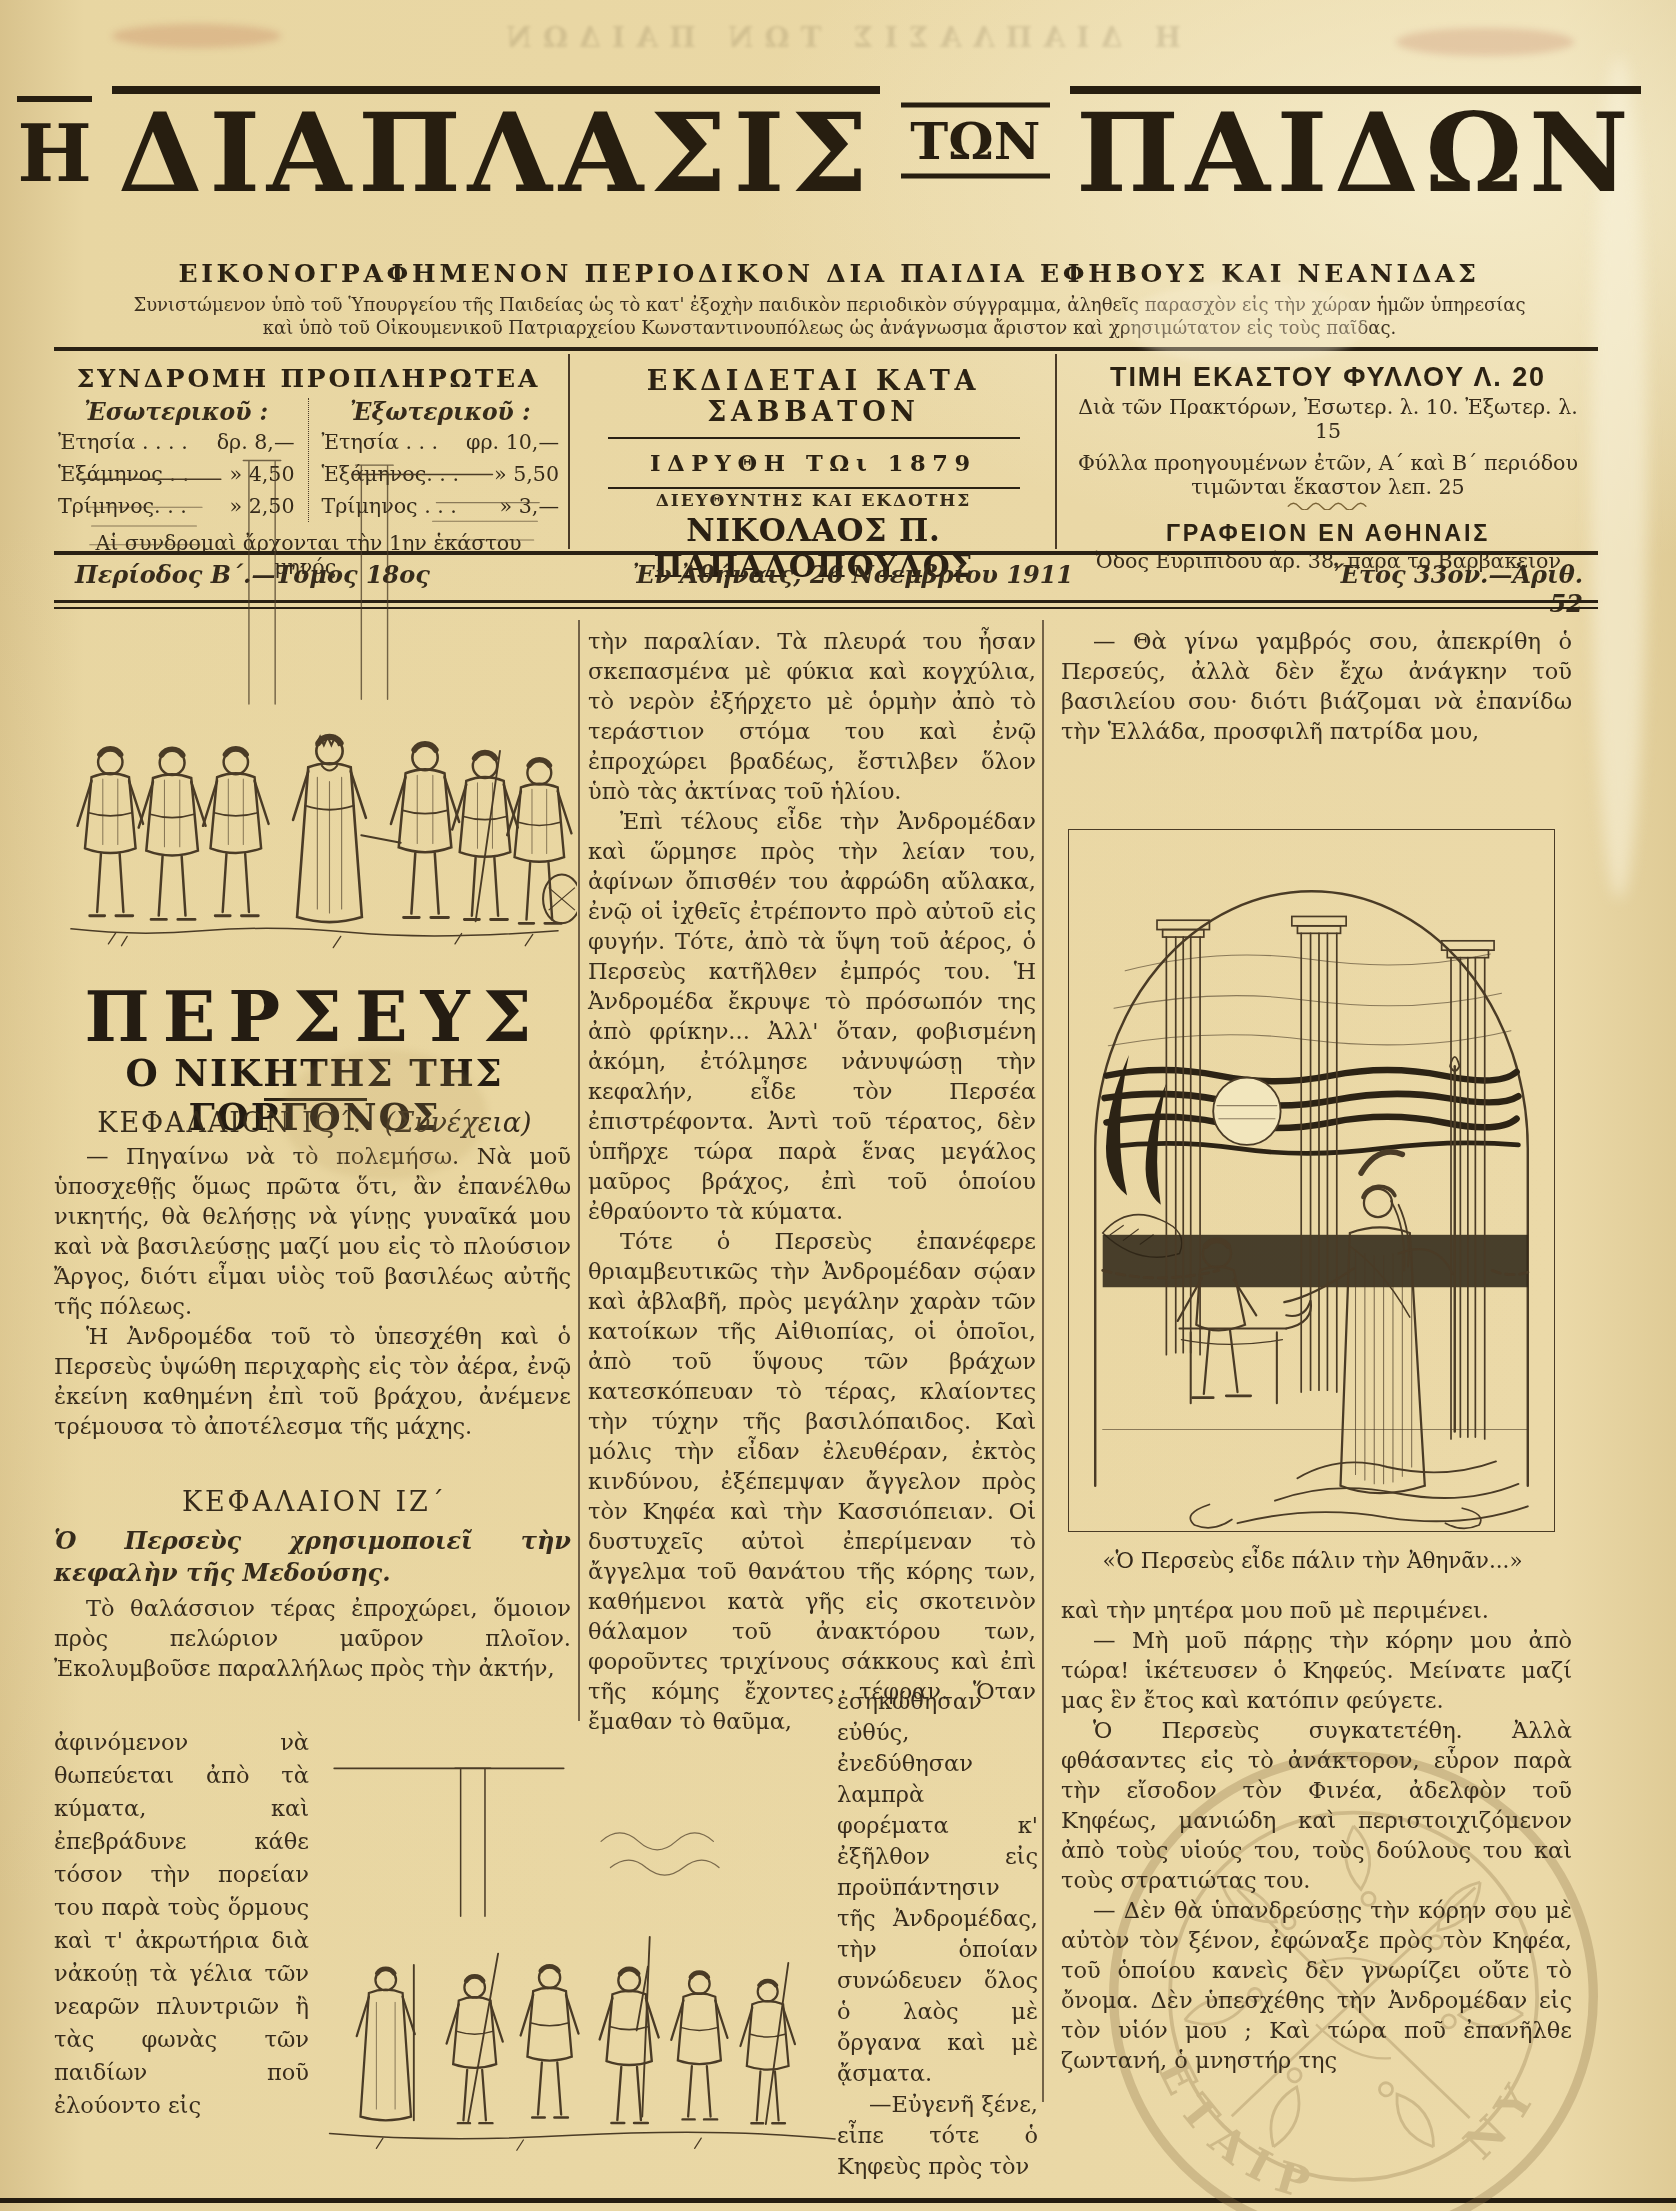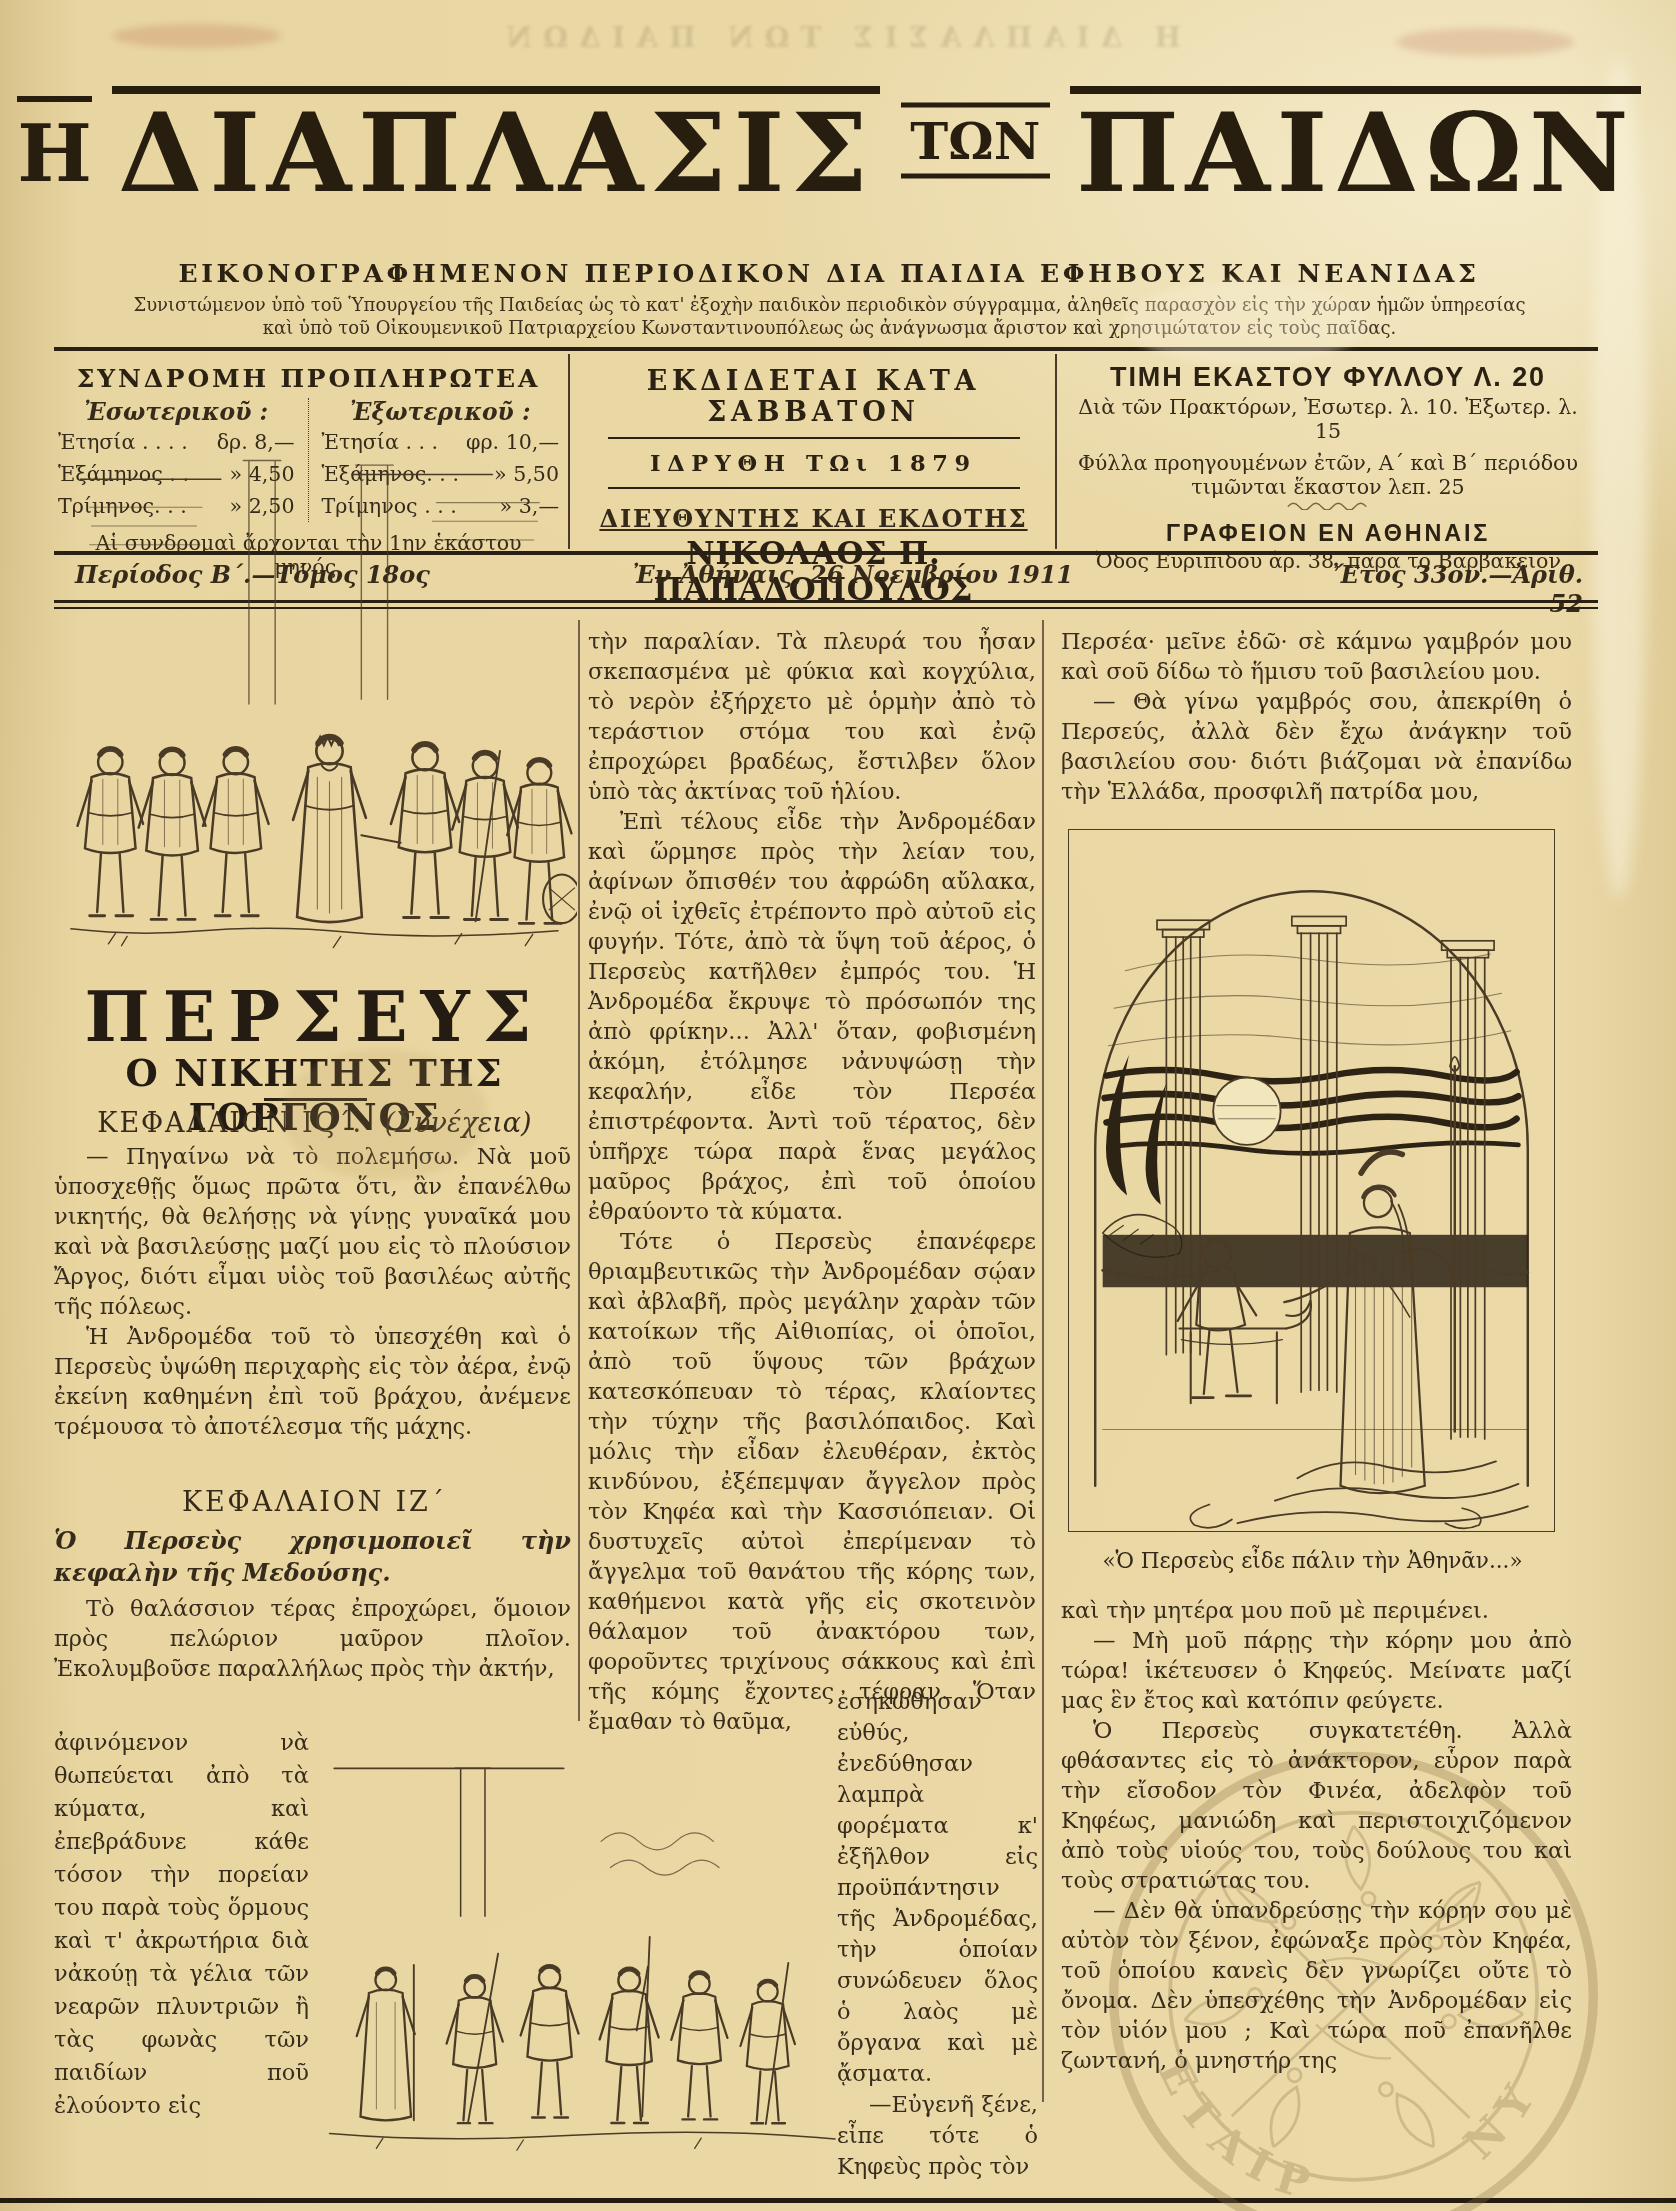--- a/index.html
+++ b/index.html
@@ -94,21 +94,21 @@
     <div style="font-size:20.6px;text-align:center;margin-top:9px;">Αἱ συνδρομαὶ ἄρχονται τὴν 1ην ἑκάστου μηνός.</div>
   </div>
 
   <div class="abs vrule" style="left:568px;top:354px;height:195px;"></div>
 
   <div class="abs" style="left:577px;top:356px;width:473px;text-align:center;">
     <div class="boxhead" style="font-size:27px;letter-spacing:4.7px;margin-top:9.4px;">ΕΚΔΙΔΕΤΑΙ ΚΑΤΑ ΣΑΒΒΑΤΟΝ</div>
     <div class="rule" style="width:412px;height:1.9px;margin:9.4px auto 0;"></div>
     <div class="boxhead" style="font-size:22.5px;letter-spacing:6.6px;margin-top:11.2px;">ΙΔΡΥΘΗ ΤΩι 1879</div>
     <div class="rule" style="width:412px;height:1.9px;margin:11.2px auto 0;"></div>
-    <div style="font-size:24px;letter-spacing:1.9px;font-weight:bold;margin-top:15px;color:#352a19;text-decoration:underline;">ΔΙΕΥΘΥΝΤΗΣ ΚΑΙ ΕΚΔΟΤΗΣ</div>
+    <div style="font-size:17px;letter-spacing:1.9px;font-weight:bold;margin-top:1px;color:#352a19;">ΔΙΕΥΘΥΝΤΗΣ ΚΑΙ ΕΚΔΟΤΗΣ</div>
     <div style="font-size:31px;font-weight:bold;letter-spacing:0.9px;margin-top:1.9px;color:#2a2013;">ΝΙΚΟΛΑΟΣ Π. ΠΑΠΑΔΟΠΟΥΛΟΣ</div>
   </div>
 
   <div class="abs vrule" style="left:1055px;top:354px;height:195px;"></div>
 
   <div class="abs" style="left:1064px;top:356px;width:528px;text-align:center;">
     <div class="sans" style="font-size:27px;font-weight:bold;letter-spacing:1.9px;margin-top:5.6px;color:#2c2213;">ΤΙΜΗ ΕΚΑΣΤΟΥ ΦΥΛΛΟΥ Λ. 20</div>
     <div style="font-size:20.6px;margin-top:2.8px;">Διὰ τῶν Πρακτόρων, Ἐσωτερ. λ. 10. Ἐξωτερ. λ. 15</div>
     <div style="font-size:20.6px;margin-top:7.5px;">Φύλλα προηγουμένων ἐτῶν, Α΄ καὶ Β΄ περιόδου</div>
     <div style="font-size:20.6px;">τιμῶνται ἕκαστον λεπ. 25</div>
@@ -250,21 +250,20 @@
     <p class="cont">τὴν παραλίαν. Τὰ πλευρά του ἦσαν σκεπασμένα μὲ φύκια καὶ κογχύλια, τὸ νερὸν ἐξήρχετο μὲ ὁρμὴν ἀπὸ τὸ τεράστιον στόμα του καὶ ἐνῷ ἐπροχώρει βραδέως, ἔστιλβεν ὅλον ὑπὸ τὰς ἀκτίνας τοῦ ἡλίου.</p>
     <p class="ind">Ἐπὶ τέλους εἶδε τὴν Ἀνδρομέδαν καὶ ὥρμησε πρὸς τὴν λείαν του, ἀφίνων ὄπισθέν του ἀφρώδη αὔλακα, ἐνῷ οἱ ἰχθεῖς ἐτρέποντο πρὸ αὐτοῦ εἰς φυγήν. Τότε, ἀπὸ τὰ ὕψη τοῦ ἀέρος, ὁ Περσεὺς κατῆλθεν ἐμπρός του. Ἡ Ἀνδρομέδα ἔκρυψε τὸ πρόσωπόν της ἀπὸ φρίκην... Ἀλλ' ὅταν, φοβισμένη ἀκόμη, ἐτόλμησε νἀνυψώσῃ τὴν κεφαλήν, εἶδε τὸν Περσέα ἐπιστρέφοντα. Ἀντὶ τοῦ τέρατος, δὲν ὑπῆρχε τώρα παρὰ ἕνας μεγάλος μαῦρος βράχος, ἐπὶ τοῦ ὁποίου ἐθραύοντο τὰ κύματα.</p>
     <p class="ind">Τότε ὁ Περσεὺς ἐπανέφερε θριαμβευτικῶς τὴν Ἀνδρομέδαν σῴαν καὶ ἀβλαβῆ, πρὸς μεγάλην χαρὰν τῶν κατοίκων τῆς Αἰθιοπίας, οἱ ὁποῖοι, ἀπὸ τοῦ ὕψους τῶν βράχων κατεσκόπευαν τὸ τέρας, κλαίοντες τὴν τύχην τῆς βασιλόπαιδος. Καὶ μόλις τὴν εἶδαν ἐλευθέραν, ἐκτὸς κινδύνου, ἐξέπεμψαν ἄγγελον πρὸς τὸν Κηφέα καὶ τὴν Κασσιόπειαν. Οἱ δυστυχεῖς αὐτοὶ ἐπερίμεναν τὸ ἄγγελμα τοῦ θανάτου τῆς κόρης των, καθήμενοι κατὰ γῆς εἰς σκοτεινὸν θάλαμον τοῦ ἀνακτόρου των, φοροῦντες τριχίνους σάκκους καὶ ἐπὶ τῆς κόμης ἔχοντες τέφραν. Ὅταν ἔμαθαν τὸ θαῦμα,</p>
   </div>
   <div class="abs jt body-txt" style="left:837px;top:1686px;width:201px;line-height:31px;">
     <p class="cont">ἐσηκώθησαν εὐθύς, ἐνεδύθησαν λαμπρὰ φορέματα κ' ἐξῆλθον εἰς προϋπάντησιν τῆς Ἀνδρομέδας, τὴν ὁποίαν συνώδευεν ὅλος ὁ λαὸς μὲ ὄργανα καὶ μὲ ᾄσματα.</p>
     <p class="ind">—Εὐγενῆ ξένε, εἶπε τότε ὁ Κηφεὺς πρὸς τὸν</p>
   </div>
 
   <div class="abs jt body-txt" style="left:1061px;top:626px;width:511px;">
-    <p class="cont">Περσέα· μεῖνε ἐδῶ· σὲ κάμνω γαμβρόν μου καὶ σοῦ δίδω τὸ ἥμισυ τοῦ βασιλείου μου.</p>
     <p class="ind">— Θὰ γίνω γαμβρός σου, ἀπεκρίθη ὁ Περσεύς, ἀλλὰ δὲν ἔχω ἀνάγκην τοῦ βασιλείου σου· διότι βιάζομαι νὰ ἐπανίδω τὴν Ἑλλάδα, προσφιλῆ πατρίδα μου,</p>
   </div>
 
   <div class="abs art" style="left:1068px;top:829px;border:1.9px solid #4a3b26;">
     <svg width="485" height="701" viewBox="0 0 518 748">
       <g stroke="#4a3b26" fill="none" stroke-linecap="round">
         <path d="M28,700 V340 A231,275 0 0 1 490,340 V700" stroke-width="2.6"></path>
         <path d="M60,150 q100,-26 200,-12 q100,14 190,-6 M48,190 q110,-22 210,-8 q110,14 204,-8 M42,230 q115,-20 215,-6 q115,14 215,-10" stroke-width="1.1" opacity=".6"></path>
 
         <path d="M40,262 q60,-12 120,0 t120,0 t120,0 t78,-4 M38,286 q64,-10 124,2 t122,0 t120,-2 t76,-2 M40,312 q60,-12 120,0 t120,0 t120,0 t78,-4" stroke="#2c2315" stroke-width="7"></path>

